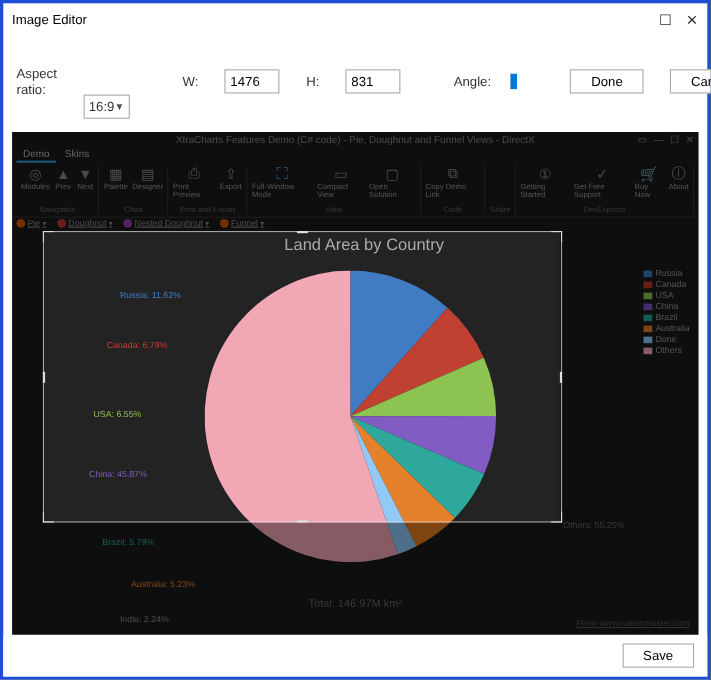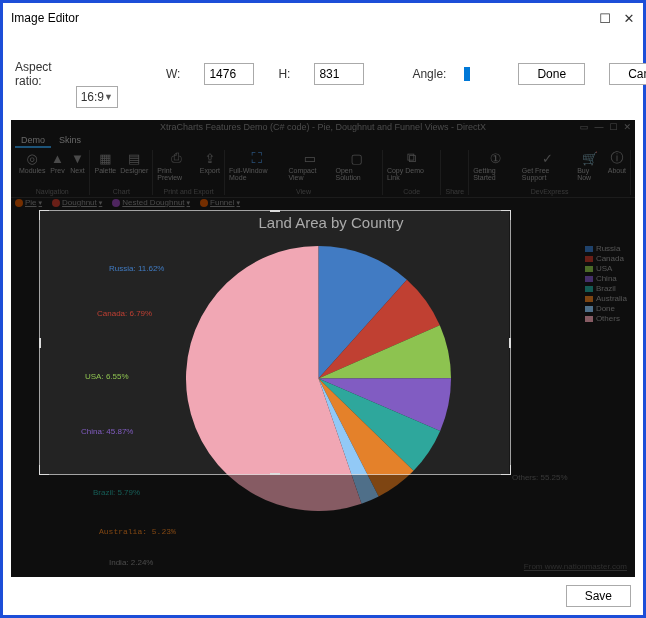--- a/index.html
+++ b/index.html
@@ -265,24 +265,25 @@
             <span class="sw" style="background: rgb(244, 166, 180);"></span>
             <span>Others</span>
           </div>
         </div>
       <div id="labels">
           <div class="lbl" style="left: 98px; top: 50px; color: rgb(58, 120, 195);">Russia: 11.62%</div>
           <div class="lbl" style="left: 86px; top: 95px; color: rgb(192, 57, 43);">Canada: 6.79%</div>
           <div class="lbl" style="left: 74px; top: 158px; color: rgb(139, 195, 74);">USA: 6.55%</div>
           <div class="lbl" style="left: 70px; top: 213px; color: rgb(126, 87, 194);">China: 45.87%</div>
           <div class="lbl" style="left: 82px; top: 274px; color: rgb(38, 166, 154);">Brazil: 5.79%</div>
-          <div class="lbl" style="left: 88px; top: 313px; color: rgb(230, 126, 34); font-family: Liberation Mono, monospace;">Australia: 5.23%</div>
+          <div class="lbl" style="left: 108px; top: 313px; color: rgb(230, 126, 34);">Australia: 5.23%</div>
           <div class="lbl" style="left: 98px; top: 330px; color: rgb(136, 136, 136); margin-top: 14px;">India: 2.24%</div>
           <div class="lbl" style="left: 501px; top: 215px; color: rgb(102, 102, 102); margin-top: 44px;">Others: 55.25%</div>
         </div>
+      <div class="total">Total: 146.97M km²</div>
       <div class="credit">From www.nationmaster.com</div>
     </div>
 
     <div class="shade" style="top:0;left:0;right:0;height:90px"></div>
     <div class="shade" style="top:355px;left:0;right:0;bottom:0"></div>
     <div class="shade" style="top:90px;left:0;width:28px;height:265px"></div>
     <div class="shade" style="top:90px;right:0;width:126px;height:265px"></div>
 
     <div class="crop" style="top:90px;left:28px;width:472px;height:265px">
       <div class="corner tl"></div>

